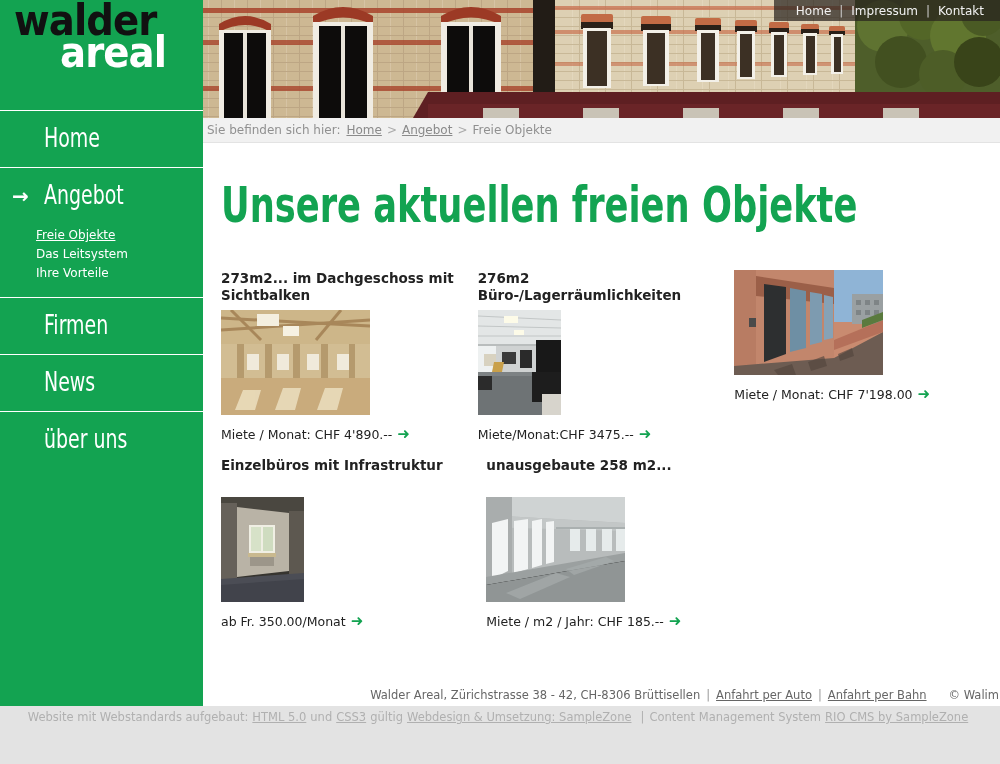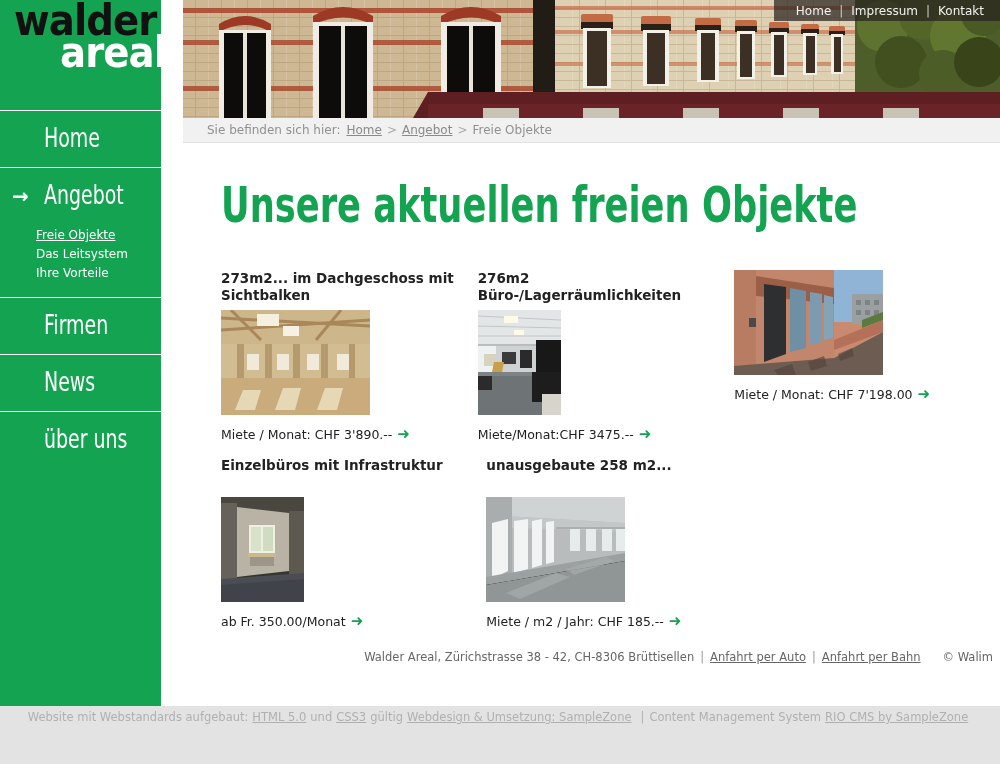--- a/index.html
+++ b/index.html
@@ -13,21 +13,21 @@
   }
   #page {
     position: relative;
     width: 1000px; height: 764px;
     background: #ffffff;
   }
 
   
   .left-col {
     position: absolute; left: 0; top: 0;
-    width: 161px; height: 706px;
+    width: 203px; height: 706px;
     background: #13a351;
     z-index: 5;
   }
   .logo-box {
     position: relative;
     height: 110px;
     overflow: hidden;
   }
   .logo-walder {
     position: absolute;
@@ -193,29 +193,29 @@
     font-weight: bold;
     font-size: 15px;
     margin-left: 5px;
     cursor: pointer;
   }
   .row2 { margin-top: 14px; gap: 26px; }
 
   
   .footer-line {
     position: absolute;
-    left: 183px; top: 645px;
+    left: 183px; top: 683px;
     width: 817px;
     height: 23px;
     font-size: 11.5px;
     color: #666666;
     display: flex;
     align-items: center;
     justify-content: flex-end;
-    padding-right: 7px;
+    padding-right: 1px;
     background: #ffffff;
     font-family: "DejaVu Sans", "Liberation Sans", sans-serif;
   }
   .footer-line a { color: #666666; text-decoration: underline; }
   .footer-line .sep { margin: 0 6px; color: #999999; }
   .copyright { margin-left: 22px; color: #666666; }
 
   .bottom-bar {
     position: absolute;
     left: 0; top: 706px;
@@ -446,21 +446,21 @@
               </g>
               <rect x="0" y="68" width="149" height="37" fill="#c9ab7c"></rect>
               <g fill="#ecdfc0" opacity="0.85">
                 <polygon points="22,80 40,80 34,100 14,100"></polygon>
                 <polygon points="62,78 80,78 74,100 54,100"></polygon>
                 <polygon points="104,78 122,78 116,100 96,100"></polygon>
               </g>
             </svg>
           </div>
           <div class="price">
-            <span>Miete / Monat: CHF 3'890.--</span><span class="arrow">➜</span>
+            <span>Miete / Monat: CHF 4'890.--</span><span class="arrow">➜</span>
           </div>
         </div>
 
         <div class="cell">
           <div class="obj-title">276m2 Büro-/Lagerräumlichkeiten</div>
           <div class="thumb narrow">
             <svg width="83" height="105" viewBox="0 0 83 105" preserveAspectRatio="none">
               <rect width="83" height="105" fill="#cfd2d2"></rect>
               <rect x="0" y="0" width="83" height="34" fill="#e3e6e6"></rect>
               <g stroke="#c2c6c6" stroke-width="1" fill="none">

